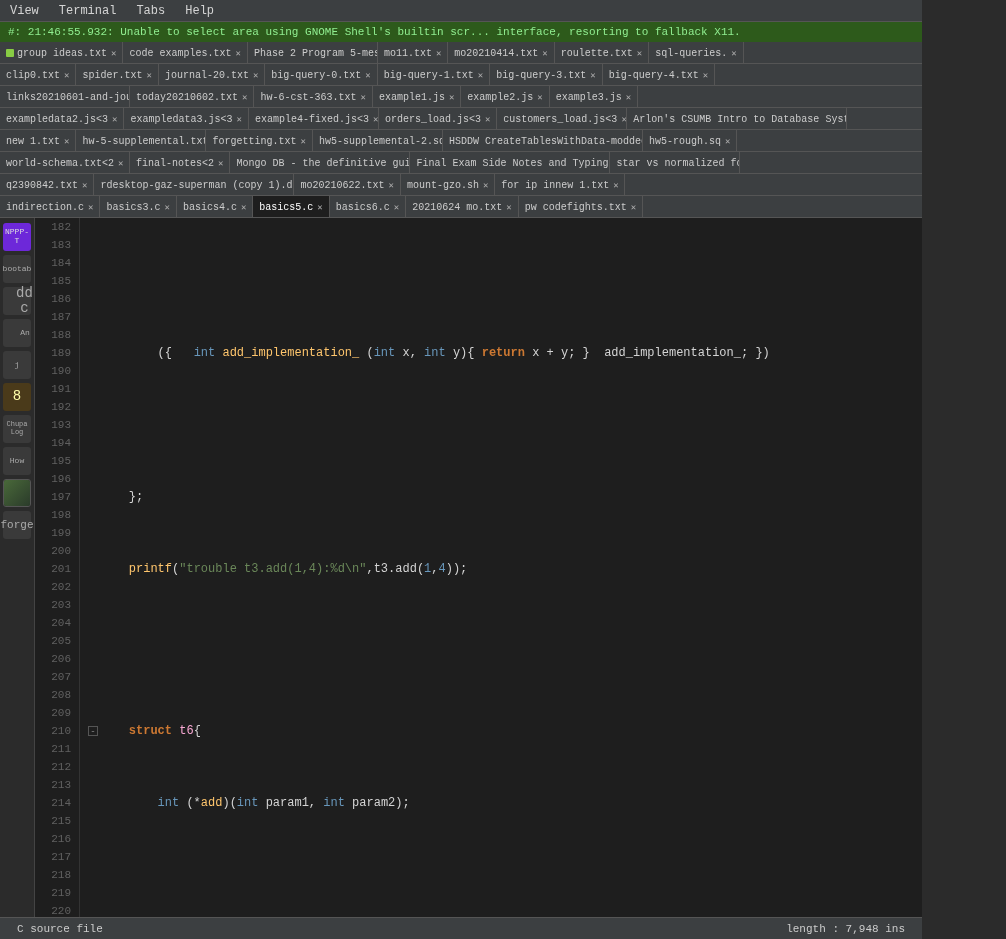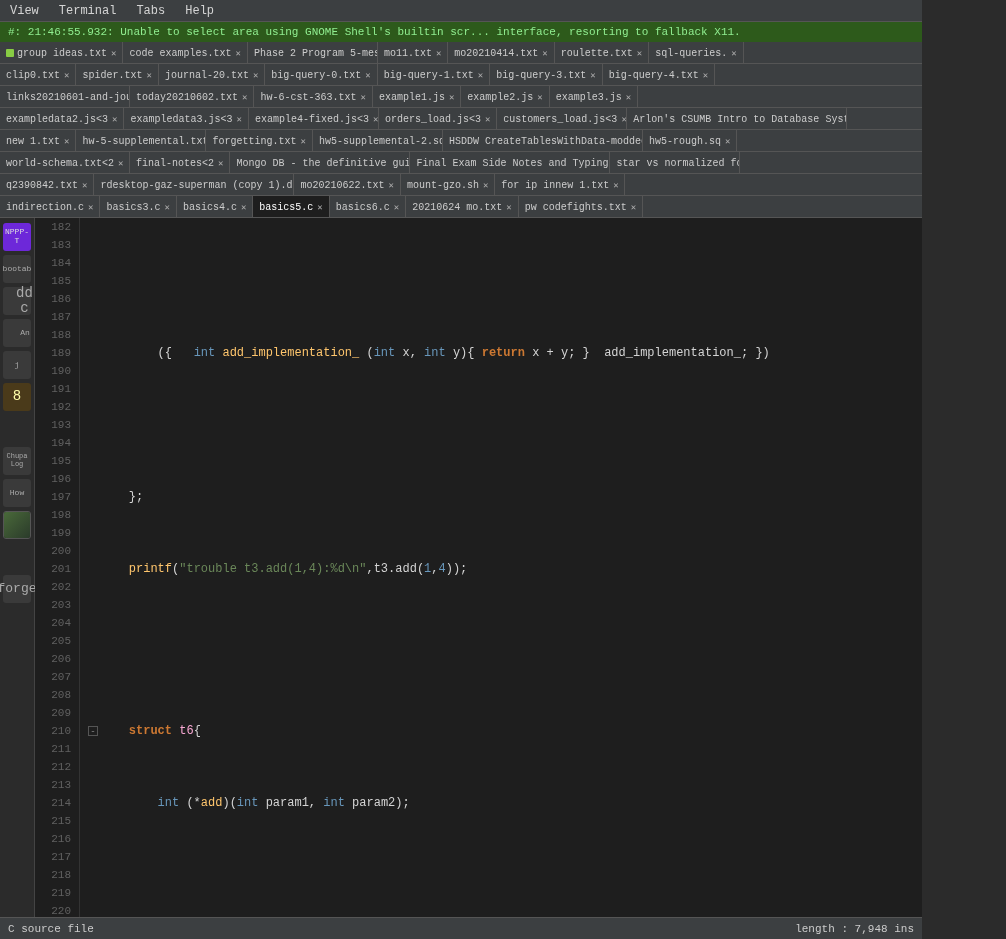--- a/index.html
+++ b/index.html
@@ -156,21 +156,21 @@
     .struct-name { color: #f9a8d4; }
 
     
     #statusbar {
       background: #3c3f41;
       color: #ccc;
       font-size: 11px;
       height: 22px;
       display: flex;
       align-items: center;
-      padding: 0 8px;
+      padding: 0 17px;
       border-top: 1px solid #555;
       justify-content: space-between;
     }
 
     
     #notification {
       background: #2d5a1b;
       color: #90ee90;
       font-size: 11px;
       padding: 2px 8px;
@@ -440,26 +440,26 @@
 
   <div id="content-area">
 
     <div id="sidebar">
       <div class="sidebar-icon" style="font-size:8px; background:#6d28d9; color:#ddd;">NPPP-T</div>
       <div class="sidebar-icon" style="font-size:8px;">bootab</div>
       <div class="sidebar-icon" style="font-size:14px;padding-left:15px;">dd c</div>
       <div class="sidebar-icon" style="font-size:8px;padding-left:16px;">An</div>
       <div class="sidebar-icon" style="font-size:8px;">j</div>
       <div class="sidebar-icon" style="font-size:14px; background:#4a3a1a; color:#ffa;">8</div>
-      <div class="sidebar-icon" style="font-size:7px;margin-top:32px;">Chupa<br>Log</div>
+      <div class="sidebar-icon" style="font-size:7px;">Chupa<br>Log</div>
       <div class="sidebar-icon" style="font-size:8px;">How</div>
       <div class="sidebar-icon" style="background:#333; border:1px solid #555; overflow:hidden; padding:0;">
         <div style="width:28px;height:28px;background:linear-gradient(135deg,#4a6a3a,#2a3a2a);"></div>
       </div>
-      <div class="sidebar-icon" style="font-size:13px;margin-top:32px;">forge</div>
+      <div class="sidebar-icon" style="font-size:11px;">forge</div>
     </div>
 
     <div id="code-editor">
       <div id="code-content">
 
         <div id="line-numbers">
           <div class="line-num">182</div>
           <div class="line-num">183</div>
           <div class="line-num">184</div>
           <div class="line-num">185</div>

